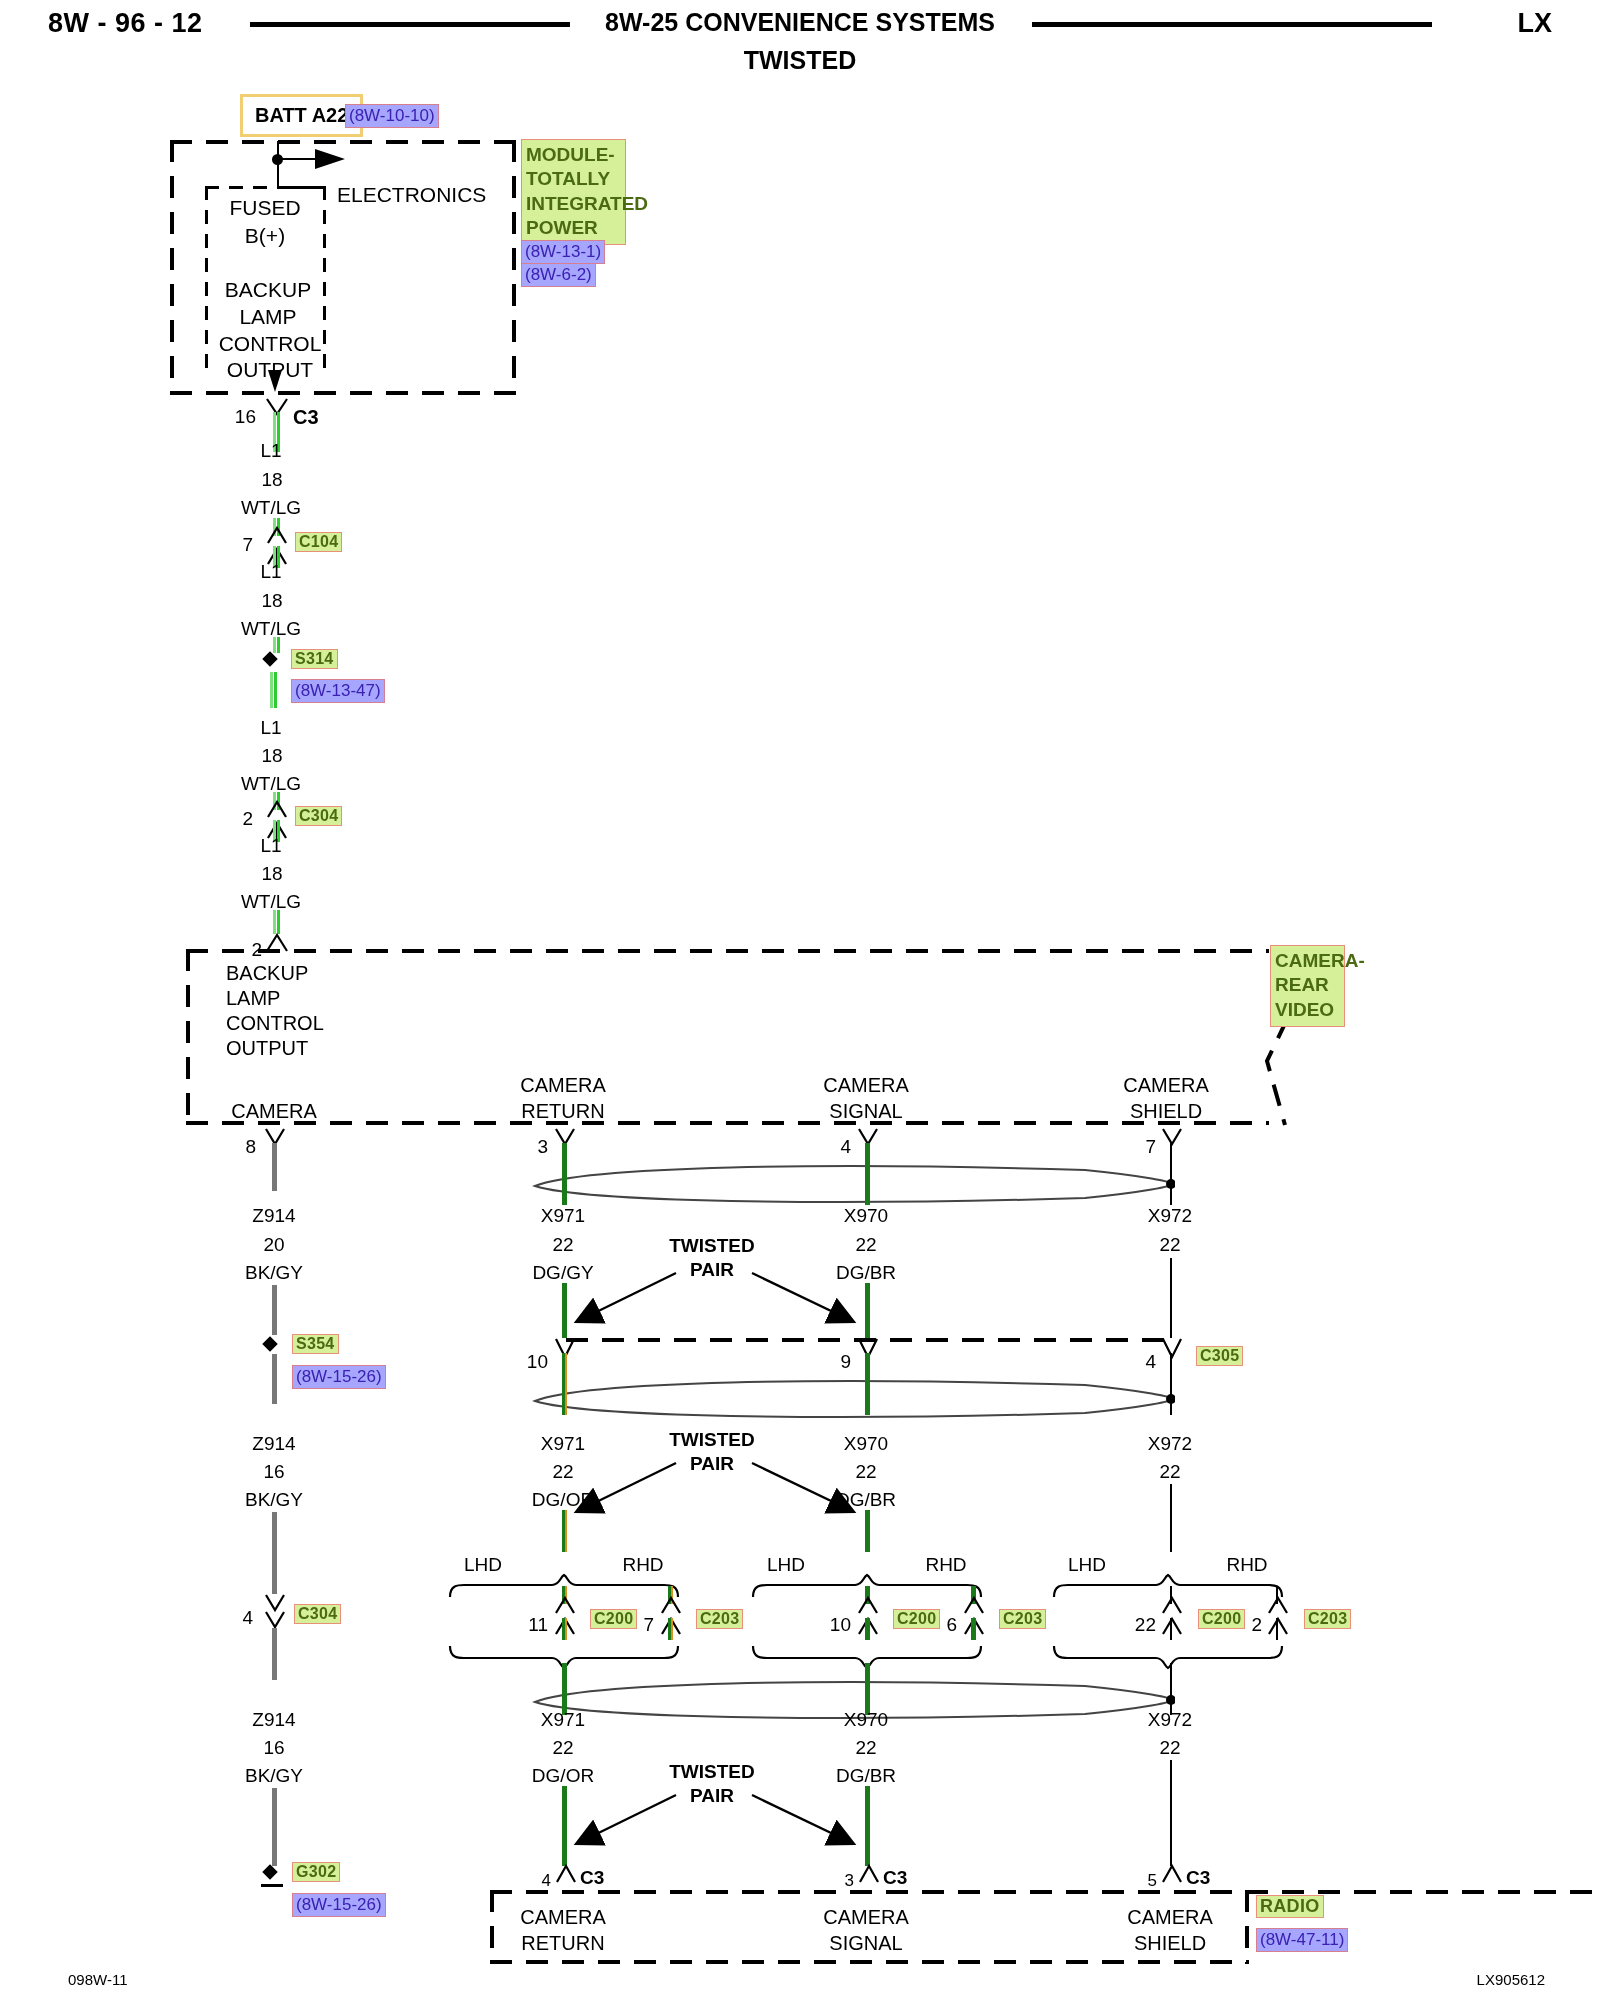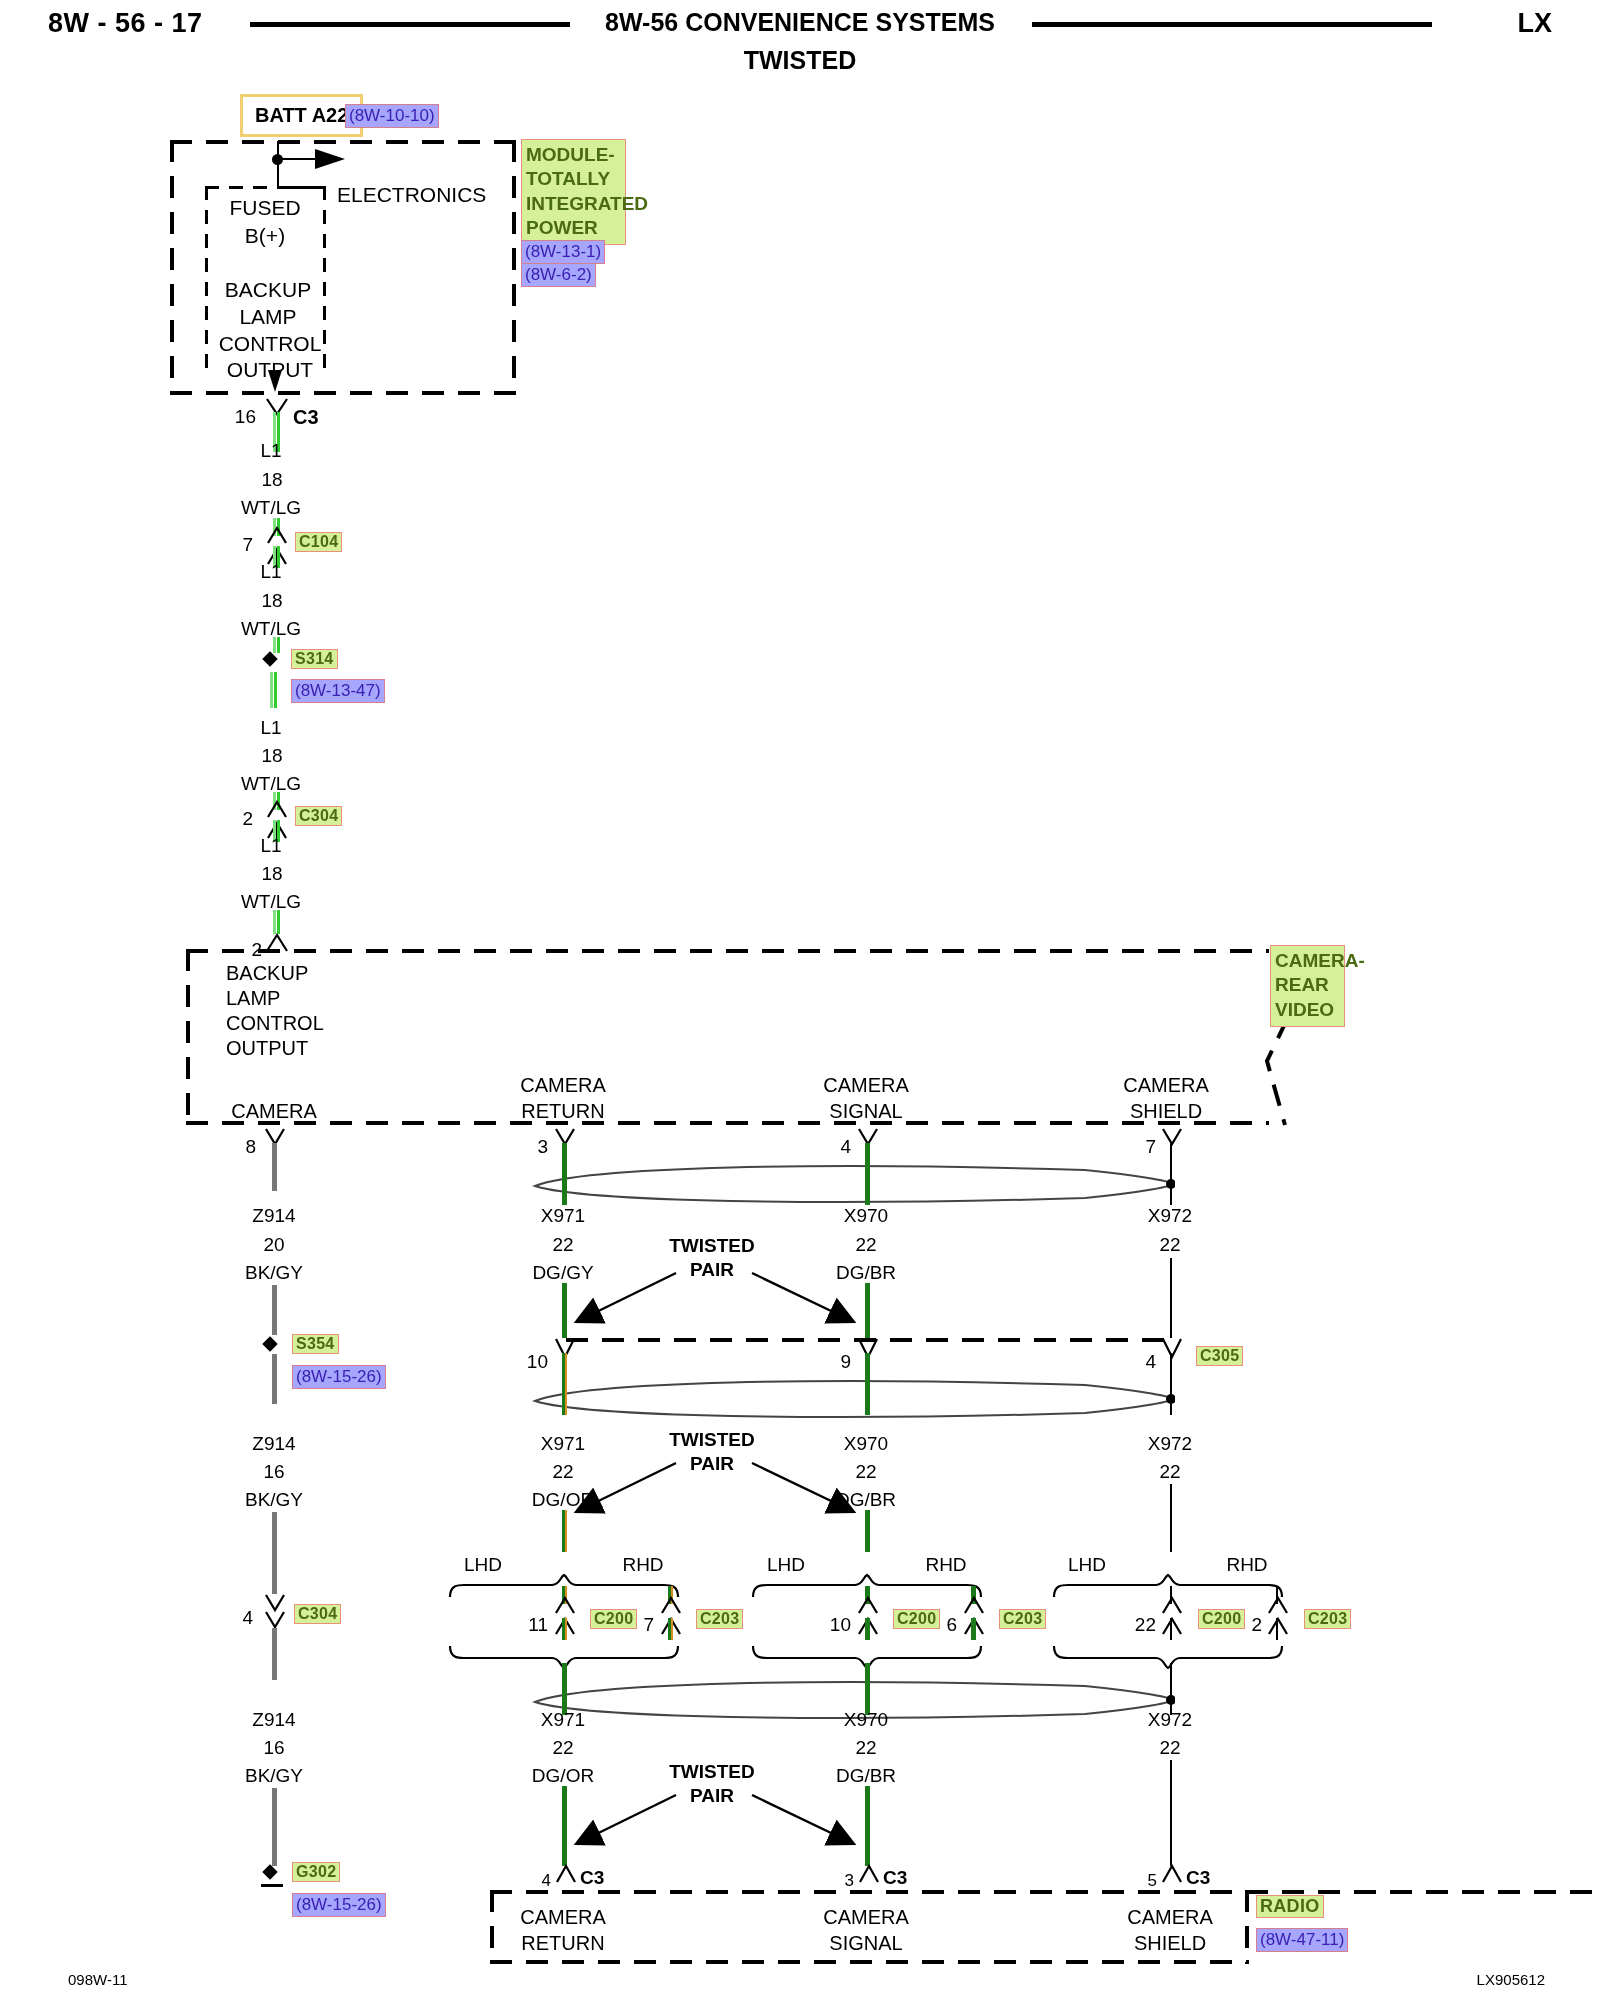--- a/index.html
+++ b/index.html
@@ -86,23 +86,23 @@
   .tp { position:absolute; }
   .tp svg{ display:block; }
 
   
   .brace { position:absolute; }
   .brace svg{ display:block; }
 </style>
 </head>
 <body>
 
-<div class="txt" id="hdr-left">8W - 56 - 17</div>
+<div class="txt" id="hdr-left">8W - 96 - 12</div>
 <div class="hdr-rule" id="rule-l"></div>
-<div class="txt" id="hdr-title">8W-56 CONVENIENCE SYSTEMS</div>
+<div class="txt" id="hdr-title">8W-25 CONVENIENCE SYSTEMS</div>
 <div class="txt" id="hdr-sub">TWISTED</div>
 <div class="hdr-rule" id="rule-r"></div>
 <div class="txt" id="hdr-right">LX</div>
 
 <div class="txt" id="ft-left">098W-11</div>
 <div class="txt" id="ft-right">LX905612</div>
 
 <div class="batt" style="left:240px; top:94px;">BATT A22</div>
 <div class="ref" style="left:345px; top:104px;">(8W-10-10)</div>
 

